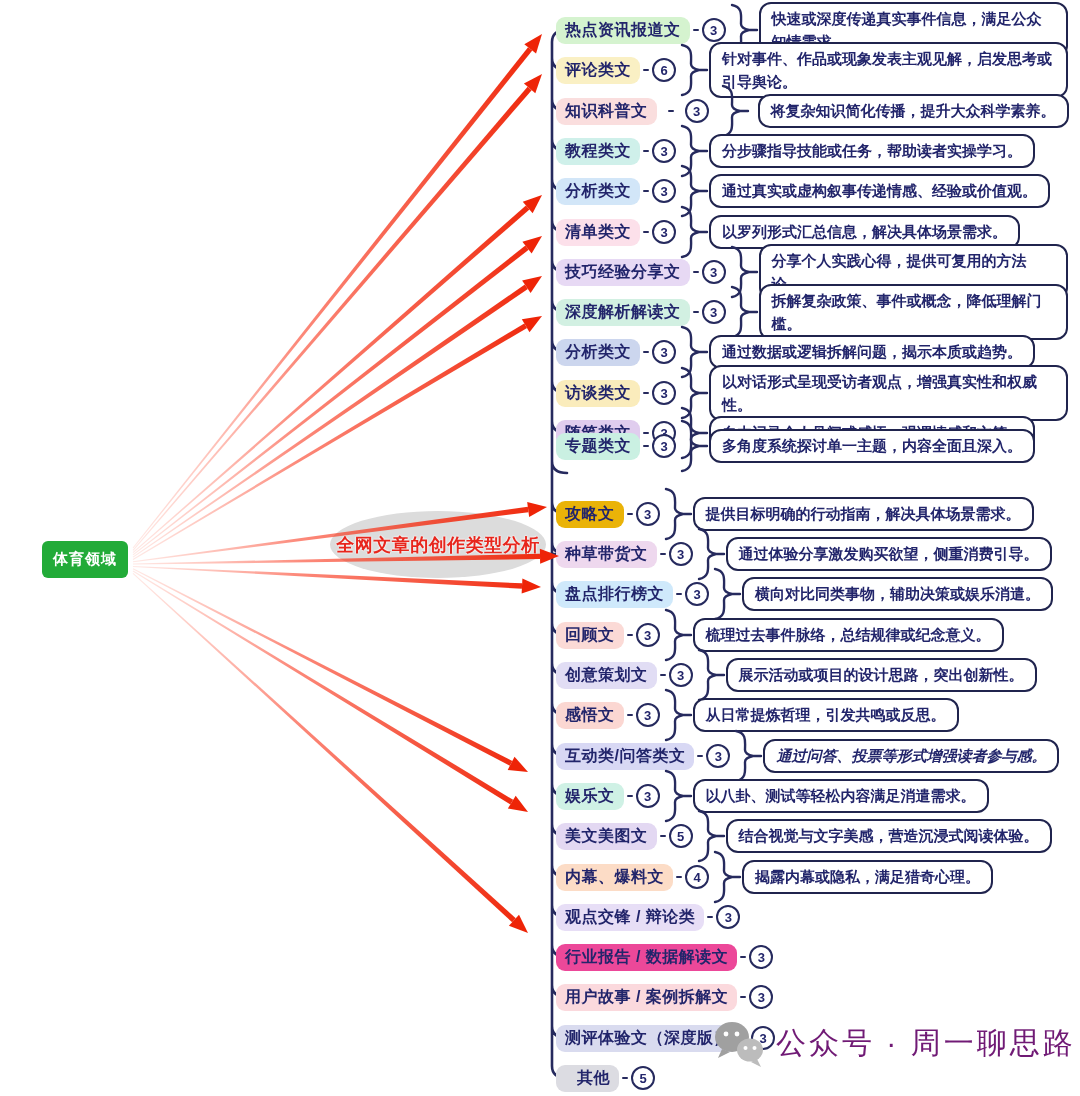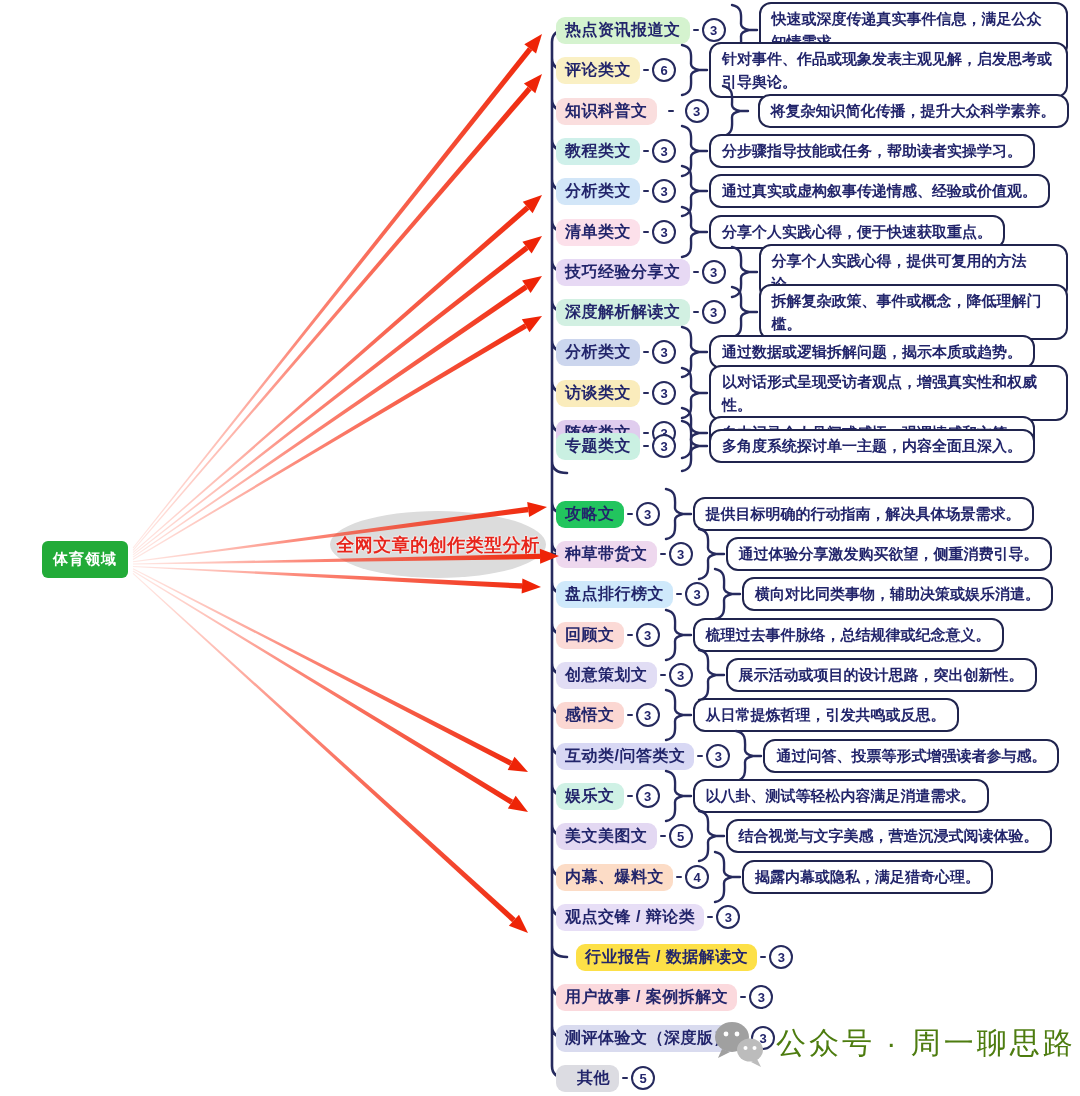--- a/index.html
+++ b/index.html
@@ -18,21 +18,21 @@
   .desc{border:2px solid #20244e;border-radius:12px;background:#fff;padding:3px 11px;font-size:15px;
         font-weight:bold;color:#22256b;line-height:1.55;white-space:normal;box-sizing:border-box;}
   .topic{position:absolute;left:42px;top:541px;z-index:7;background:#22ab38;color:#fff;font-size:15px;
          font-weight:bold;padding:9px 11px;border-radius:6px;letter-spacing:1px;}
   .ellipse{position:absolute;left:330px;top:511px;width:216px;height:67px;background:#dcdcdc;
            border-radius:50%;display:flex;align-items:center;justify-content:center;z-index:2;}
   .ellipse span{color:#e7261d;font-size:18px;font-weight:bold;letter-spacing:.5px;
                 text-shadow:0 0 2px #fff,0 0 2px #fff;}
   #arrow-layer{z-index:5;}
   .watermark{position:absolute;left:712px;top:1018px;z-index:8;display:flex;align-items:center;gap:10px;}
-  .watermark span{color:#4d7c0f;font-size:30px;letter-spacing:3px;}
+  .watermark span{color:#701a75;font-size:30px;letter-spacing:3px;}
 </style>
 </head>
 <body>
 
 <div class="canvas">
 
   <svg id="connector-layer" class="layer" width="1080" height="1096">
     <path id="spine-path" fill="none" stroke="#262a5e" stroke-width="2.6" stroke-linecap="round" d="M 567,30 Q 552,30 552,42 L 552,1066 Q 552,1078 567,1078 M 552,58 Q 552,70 567,70 M 552,99 Q 552,111 567,111 M 552,139 Q 552,151 567,151 M 552,179 Q 552,191 567,191 M 552,220 Q 552,232 567,232 M 552,260 Q 552,272 567,272 M 552,300 Q 552,312 567,312 M 552,340 Q 552,352 567,352 M 552,381 Q 552,393 567,393 M 552,421 Q 552,433 567,433 M 552,461 Q 552,473 567,473 M 552,502 Q 552,514 567,514 M 552,542 Q 552,554 567,554 M 552,582 Q 552,594 567,594 M 552,623 Q 552,635 567,635 M 552,663 Q 552,675 567,675 M 552,703 Q 552,715 567,715 M 552,744 Q 552,756 567,756 M 552,784 Q 552,796 567,796 M 552,824 Q 552,836 567,836 M 552,865 Q 552,877 567,877 M 552,905 Q 552,917 567,917 M 552,945 Q 552,957 567,957 M 552,985 Q 552,997 567,997 M 552,1026 Q 552,1038 567,1038"></path>
     <line id="center-junction" x1="543" y1="554" x2="567" y2="554" stroke="#262a5e" stroke-width="2.4"></line>
   </svg>
@@ -87,21 +87,21 @@
     </svg>
     <span class="desc" style="max-width: 359px;">通过真实或虚构叙事传递情感、经验或价值观。</span>
   </div>
       <div class="row" style="top: 212px;">
     <span class="pill" style="background: rgb(252, 224, 234);">清单类文</span>
     <span class="dash"></span>
     <span class="count">3</span>
     <svg class="brace" width="30" height="56" viewBox="0 0 30 56">
       <path fill="none" stroke="#262a5e" stroke-width="2.4" stroke-linecap="round" d="M3,3 C14,5 12,14 12,22 C12,25.5 15.5,27 20,28 C15.5,29 12,30.5 12,34 C12,42 14,51 3,53 M20,28 L28,28"></path>
     </svg>
-    <span class="desc" style="max-width: 359px;">分享个人实践心得，便于快速获取重点。</span>
+    <span class="desc" style="max-width: 359px;">以罗列形式汇总信息，解决具体场景需求。</span>
   </div>
       <div class="row" style="top: 252px;">
     <span class="pill" style="background: rgb(231, 217, 244);">技巧经验分享文</span>
     <span class="dash"></span>
     <span class="count">3</span>
     <svg class="brace" width="30" height="56" viewBox="0 0 30 56">
       <path fill="none" stroke="#262a5e" stroke-width="2.4" stroke-linecap="round" d="M3,3 C14,5 12,14 12,22 C12,25.5 15.5,27 20,28 C15.5,29 12,30.5 12,34 C12,42 14,51 3,53 M20,28 L28,28"></path>
     </svg>
     <span class="desc" style="max-width: 309.5px;">分享个人实践心得，提供可复用的方法论。</span>
   </div>
@@ -144,21 +144,21 @@
       <div class="row" style="top: 426px;">
     <span class="pill" style="background: rgb(202, 240, 226);">专题类文</span>
     <span class="dash"></span>
     <span class="count">3</span>
     <svg class="brace" width="30" height="56" viewBox="0 0 30 56">
       <path fill="none" stroke="#262a5e" stroke-width="2.4" stroke-linecap="round" d="M3,3 C14,5 12,14 12,22 C12,25.5 15.5,27 20,28 C15.5,29 12,30.5 12,34 C12,42 14,51 3,53 M20,28 L28,28"></path>
     </svg>
     <span class="desc" style="max-width: 359px;">多角度系统探讨单一主题，内容全面且深入。</span>
   </div>
       <div class="row" style="top: 494px;">
-    <span class="pill" style="background: #22c55e;">攻略文</span>
+    <span class="pill" style="background: #eab308;">攻略文</span>
     <span class="dash"></span>
     <span class="count">3</span>
     <svg class="brace" width="30" height="56" viewBox="0 0 30 56">
       <path fill="none" stroke="#262a5e" stroke-width="2.4" stroke-linecap="round" d="M3,3 C14,5 12,14 12,22 C12,25.5 15.5,27 20,28 C15.5,29 12,30.5 12,34 C12,42 14,51 3,53 M20,28 L28,28"></path>
     </svg>
     <span class="desc" style="max-width: 375.5px;">提供目标明确的行动指南，解决具体场景需求。</span>
   </div>
       <div class="row" style="top: 534px;">
     <span class="pill" style="background: rgb(238, 216, 238);">种草带货文</span>
     <span class="dash"></span>
@@ -204,21 +204,21 @@
     </svg>
     <span class="desc" style="max-width: 375.5px;">从日常提炼哲理，引发共鸣或反思。</span>
   </div>
       <div class="row" style="top: 736px;">
     <span class="pill" style="background: rgb(216, 216, 244);">互动类/问答类文</span>
     <span class="dash"></span>
     <span class="count">3</span>
     <svg class="brace" width="30" height="56" viewBox="0 0 30 56">
       <path fill="none" stroke="#262a5e" stroke-width="2.4" stroke-linecap="round" d="M3,3 C14,5 12,14 12,22 C12,25.5 15.5,27 20,28 C15.5,29 12,30.5 12,34 C12,42 14,51 3,53 M20,28 L28,28"></path>
     </svg>
-    <span class="desc" style="max-width: 304.547px;">通过问答、投票等形式增强读者参与感。</span>
+    <span class="desc" style="max-width: 304.547px; font-style: italic;">通过问答、投票等形式增强读者参与感。</span>
   </div>
       <div class="row" style="top: 776px;">
     <span class="pill" style="background: rgb(207, 241, 229);">娱乐文</span>
     <span class="dash"></span>
     <span class="count">3</span>
     <svg class="brace" width="30" height="56" viewBox="0 0 30 56">
       <path fill="none" stroke="#262a5e" stroke-width="2.4" stroke-linecap="round" d="M3,3 C14,5 12,14 12,22 C12,25.5 15.5,27 20,28 C15.5,29 12,30.5 12,34 C12,42 14,51 3,53 M20,28 L28,28"></path>
     </svg>
     <span class="desc" style="max-width: 375.5px; text-align: center;">以八卦、测试等轻松内容满足消遣需求。</span>
   </div>
@@ -240,21 +240,21 @@
     </svg>
     <span class="desc" style="max-width: 326px;">揭露内幕或隐私，满足猎奇心理。</span>
   </div>
       <div class="row" style="top: 897px;">
     <span class="pill" style="background: rgb(231, 222, 246);">观点交锋 / 辩论类</span>
     <span class="dash"></span>
     <span class="count">3</span>
 
   </div>
       <div class="row" style="top: 937px;">
-    <span class="pill" style="background: #fde047; margin-left: 20px;">行业报告 / 数据解读文</span>
+    <span class="pill" style="background: #ec4899;">行业报告 / 数据解读文</span>
     <span class="dash"></span>
     <span class="count">3</span>
 
   </div>
       <div class="row" style="top: 977px;">
     <span class="pill" style="background: rgb(251, 217, 221);">用户故事 / 案例拆解文</span>
     <span class="dash"></span>
     <span class="count">3</span>
 
   </div>

